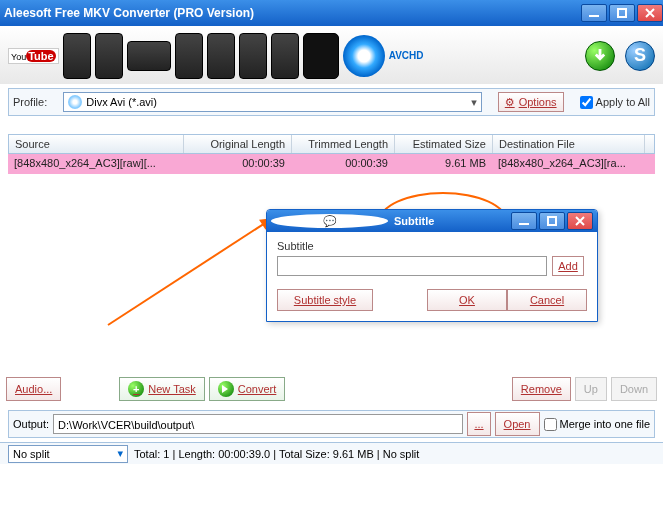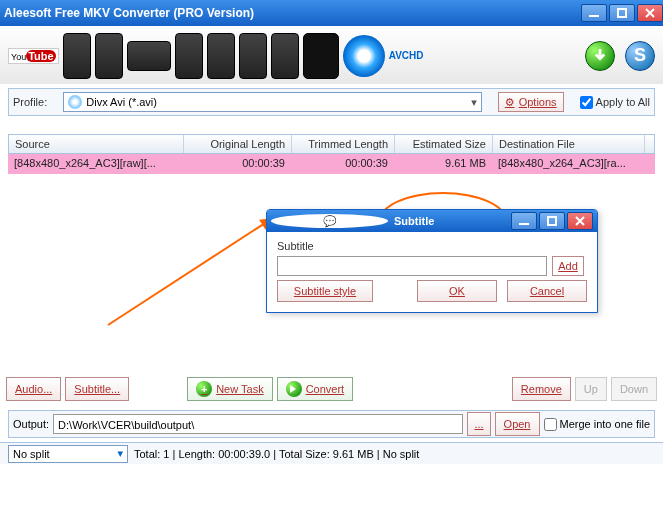--- a/index.html
+++ b/index.html
@@ -32,21 +32,21 @@
 .midspace{height:200px;position:relative;margin:0 8px}
 .callout{position:absolute;top:18px;left:370px;width:130px;height:60px;border:2px solid #f60;border-radius:50%;background:#fff;display:flex;align-items:center;justify-content:center;text-align:center;color:#f30;font-size:15px;line-height:1.2}
 .callout::after{content:'';position:absolute;bottom:-8px;left:20px;width:16px;height:16px;border-left:2px solid #f60;border-bottom:2px solid #f60;background:#fff;transform:rotate(-45deg);border-radius:0 0 0 4px}
 .dialog{position:absolute;top:35px;left:258px;width:332px;border:1px solid #1360c7;background:#fff;border-radius:4px 4px 0 0;box-shadow:2px 2px 6px rgba(0,0,0,.2)}
 .dlgtitle{height:22px;background:linear-gradient(#3b8fe8,#1360c7);display:flex;align-items:center;padding:0 4px;color:#fff;font-weight:bold;border-radius:3px 3px 0 0}
 .dlgtitle span{flex:1;padding-left:2px}
 .dlgbody{padding:8px 10px 10px}
 .dlgbody .lbl{color:#333;margin-bottom:4px;display:block}
 .dlginput{width:270px;height:20px;border:1px solid #999;background:#fff}
 .addbtn{display:inline-block;width:32px;height:20px;border:1px solid #b88;background:#fff;color:#b03030;vertical-align:top;margin-left:2px;text-align:center;line-height:18px;text-decoration:underline}
-.dlgbtns{display:flex;gap:10px;margin-top:4px}
+.dlgbtns{display:flex;margin-top:13px}
 .dlgbtn{height:22px;border:1px solid #b88;background:linear-gradient(#fff,#f4e8e8);color:#b03030;padding:0 10px;flex:0 0 auto;min-width:80px;text-align:center;line-height:20px;text-decoration:underline}
 .dlgbtn.wide{min-width:96px}
 .arrow-line{position:absolute;top:150px;left:100px;width:200px;height:2px;background:#f60;transform:rotate(-33deg);transform-origin:left center}
 .arrow-line::before{content:'';position:absolute;right:-2px;top:-5px;border:6px solid transparent;border-left:12px solid #f60}
 .actionbar{height:30px;margin:0 6px 6px;display:flex;align-items:center;gap:4px}
 .abtn{height:24px;border:1px solid #b88;background:linear-gradient(#fff,#f4e8e8);color:#b03030;padding:0 8px;display:flex;align-items:center;gap:4px;text-decoration:underline}
 .abtn.g{border-color:#8a8;background:linear-gradient(#fff,#e8f4e8)}
 .abtn .icon-circ{width:16px;height:16px;border-radius:50%;background:radial-gradient(circle at 30% 30%,#9f6,#070);display:flex;align-items:center;justify-content:center;color:#fff;font-weight:bold}
 .abtn .icon-arrow{width:16px;height:16px;border-radius:50%;background:radial-gradient(circle at 30% 30%,#9f6,#070);position:relative}
 .abtn .icon-arrow::after{content:'';position:absolute;left:4px;top:4px;border:4px solid transparent;border-left:6px solid #fff}
@@ -170,21 +170,20 @@
         <span style="flex:1"></span>
         <span class="dlgbtn">OK</span>
         <span class="dlgbtn">Cancel</span>
       </div>
     </div>
   </div>
 </div>
 
 <div class="actionbar">
   <span class="abtn">Audio...</span>
-  <span class="abtn">Subtitle...</span>
   <span style="flex:0 0 50px"></span>
   <span class="abtn g">
       <span class="icon-circ">+</span>
       <span>New Task</span>
     </span>
   <span class="abtn g">
       <span class="icon-arrow"></span>
       <span>Convert</span>
     </span>
   <span style="flex:1"></span>

